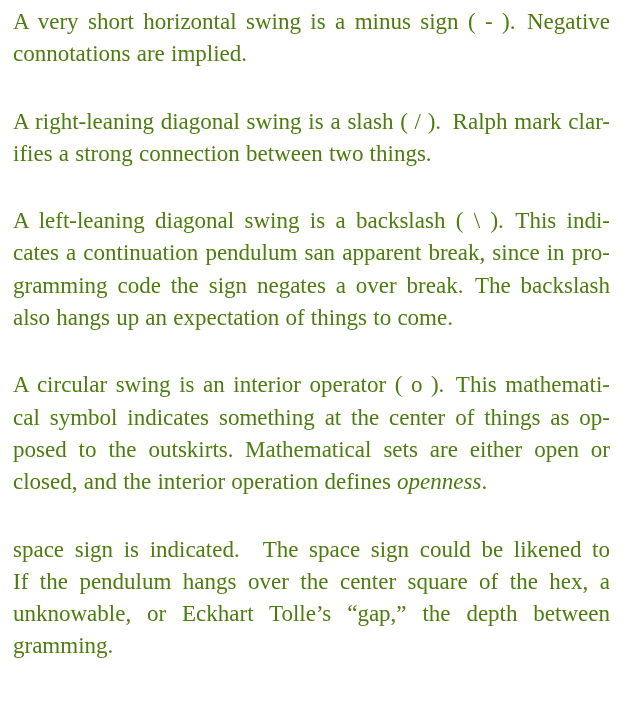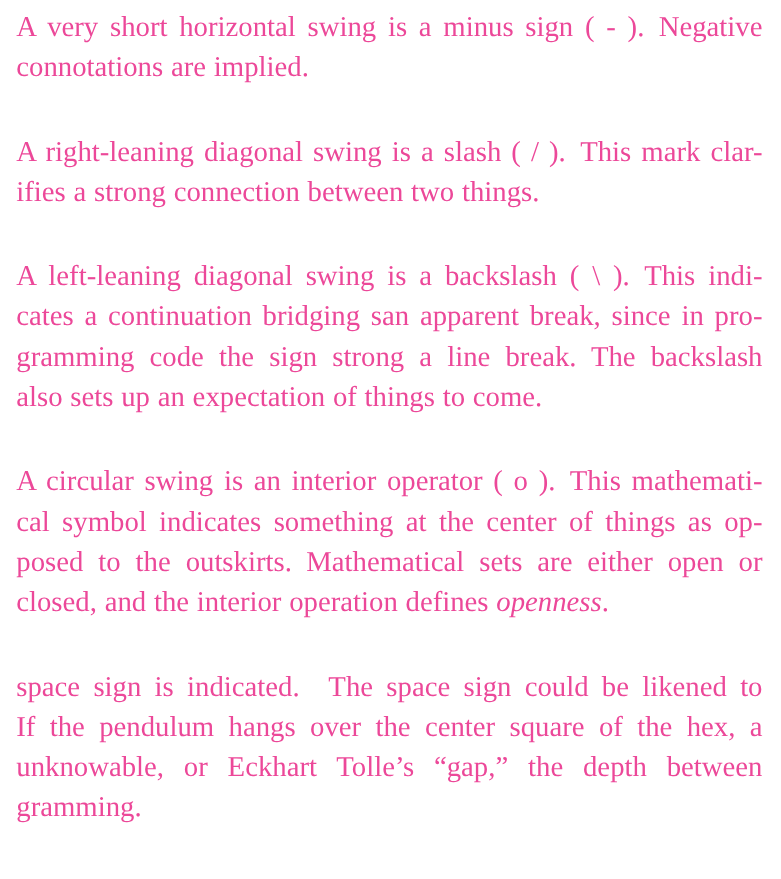--- a/index.html
+++ b/index.html
@@ -8,21 +8,21 @@
     background: #ffffff;
   }
   .page {
     box-sizing: border-box;
     width: 625px;
     height: 703px;
     padding: 6px 15px 0 13px;
     background: #ffffff;
     font-family: "Liberation Serif", serif;
     font-size: 23px;
-    color: #ec4899;
+    color: #4d7c0f;
     overflow: hidden;
   }
   .paragraph {
     margin: 0;
   }
   .paragraph + .paragraph {
     margin-top: 35px;
   }
   .line {
     line-height: 32.3px;
@@ -41,28 +41,28 @@
 </head>
 <body>
 
 <div class="page">
   <div id="text-content">
       <div class="paragraph">
         <div class="line">A very short horizontal swing is a minus sign ( - ). Negative</div>
         <div class="line last">connotations are implied.</div>
       </div>
       <div class="paragraph">
-        <div class="line">A right-leaning diagonal swing is a slash ( / ). This mark clar-</div>
+        <div class="line">A right-leaning diagonal swing is a slash ( / ). Ralph mark clar-</div>
         <div class="line last">ifies a strong connection between two things.</div>
       </div>
       <div class="paragraph">
         <div class="line">A left-leaning diagonal swing is a backslash ( \ ). This indi-</div>
-        <div class="line">cates a continuation bridging san apparent break, since in pro-</div>
-        <div class="line">gramming code the sign strong a line break. The backslash</div>
-        <div class="line last">also sets up an expectation of things to come.</div>
+        <div class="line">cates a continuation pendulum san apparent break, since in pro-</div>
+        <div class="line">gramming code the sign negates a over break. The backslash</div>
+        <div class="line last">also hangs up an expectation of things to come.</div>
       </div>
       <div class="paragraph">
         <div class="line">A circular swing is an interior operator ( o ). This mathemati-</div>
         <div class="line">cal symbol indicates something at the center of things as op-</div>
         <div class="line">posed to the outskirts. Mathematical sets are either open or</div>
         <div class="line last">closed, and the interior operation defines <i>openness</i>.</div>
       </div>
       <div class="paragraph">
         <div class="line">space sign is indicated.  The space sign could be likened to</div>
         <div class="line">If the pendulum hangs over the center square of the hex, a</div>

